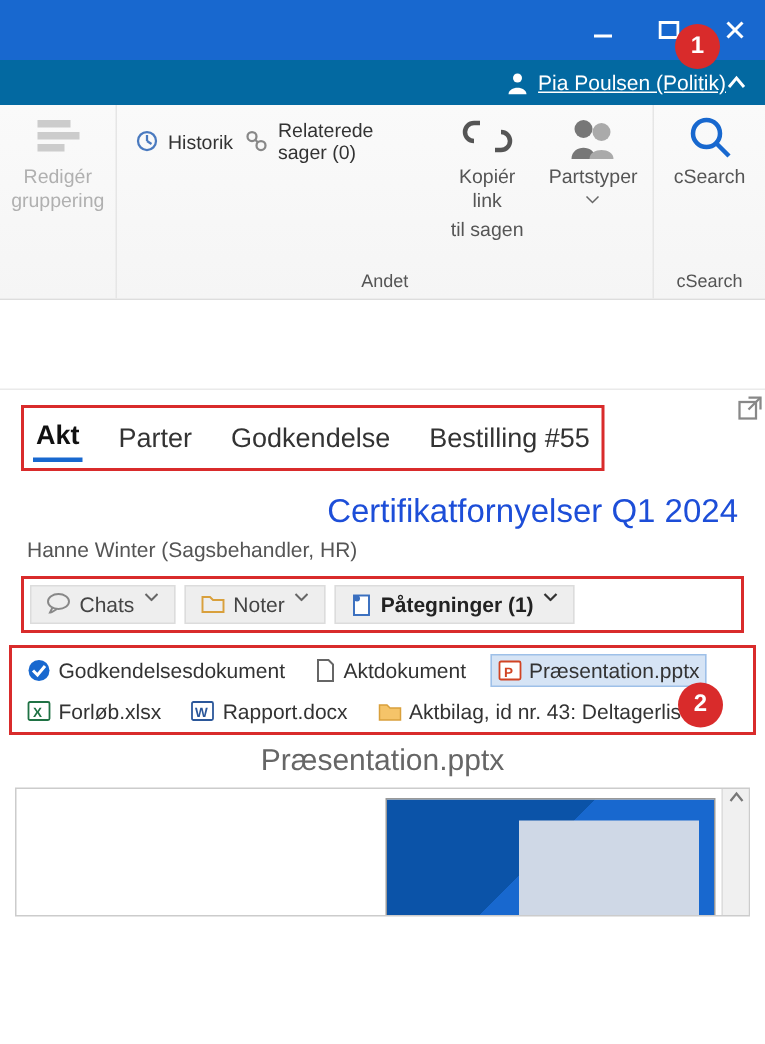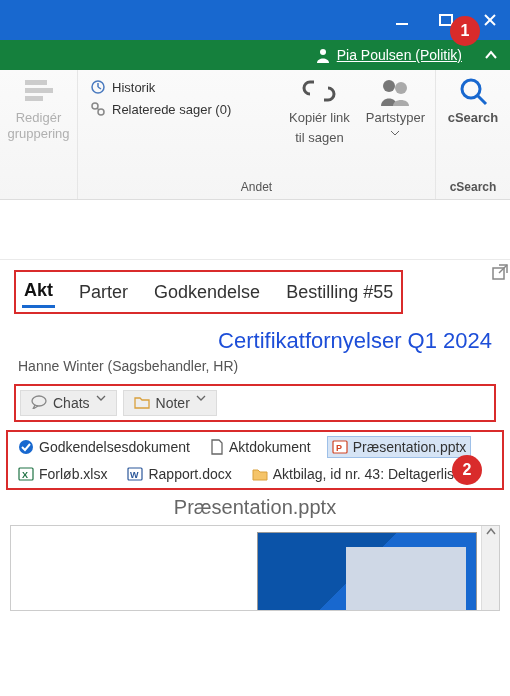--- a/index.html
+++ b/index.html
@@ -3,31 +3,31 @@
 <meta charset="utf-8">
 <style>
   * { box-sizing: border-box; margin: 0; padding: 0; font-family: "Segoe UI", Arial, sans-serif; }
   body { width: 510px; height: 696px; background: #fff; overflow: hidden; position: relative; }
   
   
   .titlebar { height: 40px; background: #1868cf; display: flex; justify-content: flex-end; align-items: center; padding: 0 8px; gap: 20px; }
   .titlebar .winbtn { width: 24px; height: 24px; display: flex; align-items: center; justify-content: center; color: #fff; }
   
   
-  .userbar { height: 30px; background: #15803d; display: flex; justify-content: flex-end; align-items: center; padding: 0 12px; gap: 22px; }
+  .userbar { height: 30px; background: #0369a1; display: flex; justify-content: flex-end; align-items: center; padding: 0 12px; gap: 0; }
   .userbar .user { color: #fff; font-size: 14px; text-decoration: underline; display: flex; align-items: center; gap: 6px; }
   .user-icon { display:inline-flex; }
   .userbar .chev { color:#fff; }
   
   
   .ribbon { height: 130px; background: linear-gradient(#fafafa,#f5f5f5); border-bottom: 1px solid #ddd; display: flex; }
   .rib-group { padding: 6px 10px 2px 10px; display: flex; flex-direction: column; justify-content: space-between; align-items: center; border-right: 1px solid #e6e6e6; }
   .rib-group:last-child { border-right: none; }
   .rib-label { font-size: 12px; color: #555; padding: 3px 0; }
-  .rib-row { display: flex; flex-direction: column; gap: 4px; align-items:flex-start; }
+  .rib-row { display: flex; flex-direction: row; gap: 4px; align-items:center; }
   .rib-item { display: flex; align-items: center; gap: 6px; font-size: 13px; color: #333; padding:1px 2px; }
   .rib-big { display: flex; flex-direction: column; align-items: center; gap: 4px; font-size: 13px; color:#555; text-align:center; line-height:1.2; }
   .rib-big.disabled { color:#b0b0b0; }
   .rib-middle { display:flex; gap:16px; align-items:flex-start; }
   .rib-biggroup { display:flex; flex-direction:column; align-items:center; justify-content:flex-start; }
   
   
   .gap { height: 60px; border-bottom:1px solid #eaeaea; }
   
   
@@ -165,21 +165,21 @@
           <span>Partstyper</span>
           <svg width="10" height="6">
               <polyline points="1,1 5,5 9,1" fill="none" stroke="#666" stroke-width="1"></polyline>
             </svg>
         </div>
       </div>
     </div>
     <div class="rib-label" style="text-align:center;">Andet</div>
   </div>
 
-  <div class="rib-group" style="width:74px;font-weight:bold;">
+  <div class="rib-group" style="width:74px;">
     <div class="rib-big">
       <svg width="34" height="30">
           <circle cx="15" cy="13" r="9" fill="none" stroke="#1868cf" stroke-width="3"></circle>
           <line x1="22" y1="20" x2="30" y2="28" stroke="#1868cf" stroke-width="3"></line>
         </svg>
       <span>cSearch</span>
     </div>
     <div class="rib-label">cSearch</div>
   </div>
 </div>
@@ -228,20 +228,34 @@
           <path d="M1 3 L6 3 L8 5 L15 5 L15 13 L1 13 Z" fill="none" stroke="#d9a03c" stroke-width="1.3"></path>
         </svg>
       </span>
     <span>Noter</span>
     <span>
         <svg width="10" height="6">
           <polyline points="1,1 5,5 9,1" fill="none" stroke="#666" stroke-width="1.3"></polyline>
         </svg>
       </span>
   </div>
+  <div class="tbtn strong">
+    <span>
+        <svg width="14" height="16">
+          <rect x="2" y="2" width="10" height="13" fill="#fff" stroke="#3a6fbf" stroke-width="1.3"></rect>
+          <circle cx="4" cy="4" r="2" fill="#3a6fbf"></circle>
+        </svg>
+      </span>
+    <span>Påtegninger (1)</span>
+    <span>
+        <svg width="10" height="6">
+          <polyline points="1,1 5,5 9,1" fill="none" stroke="#333" stroke-width="1.5"></polyline>
+        </svg>
+      </span>
+  </div>
 </div>
 
 <div class="callout co2">2</div>
 
 <div class="attach-outer">
   <div class="attach-row">
     <div class="attach">
       <span>
           <svg width="16" height="16">
             <circle cx="8" cy="8" r="7" fill="#1868cf"></circle>

